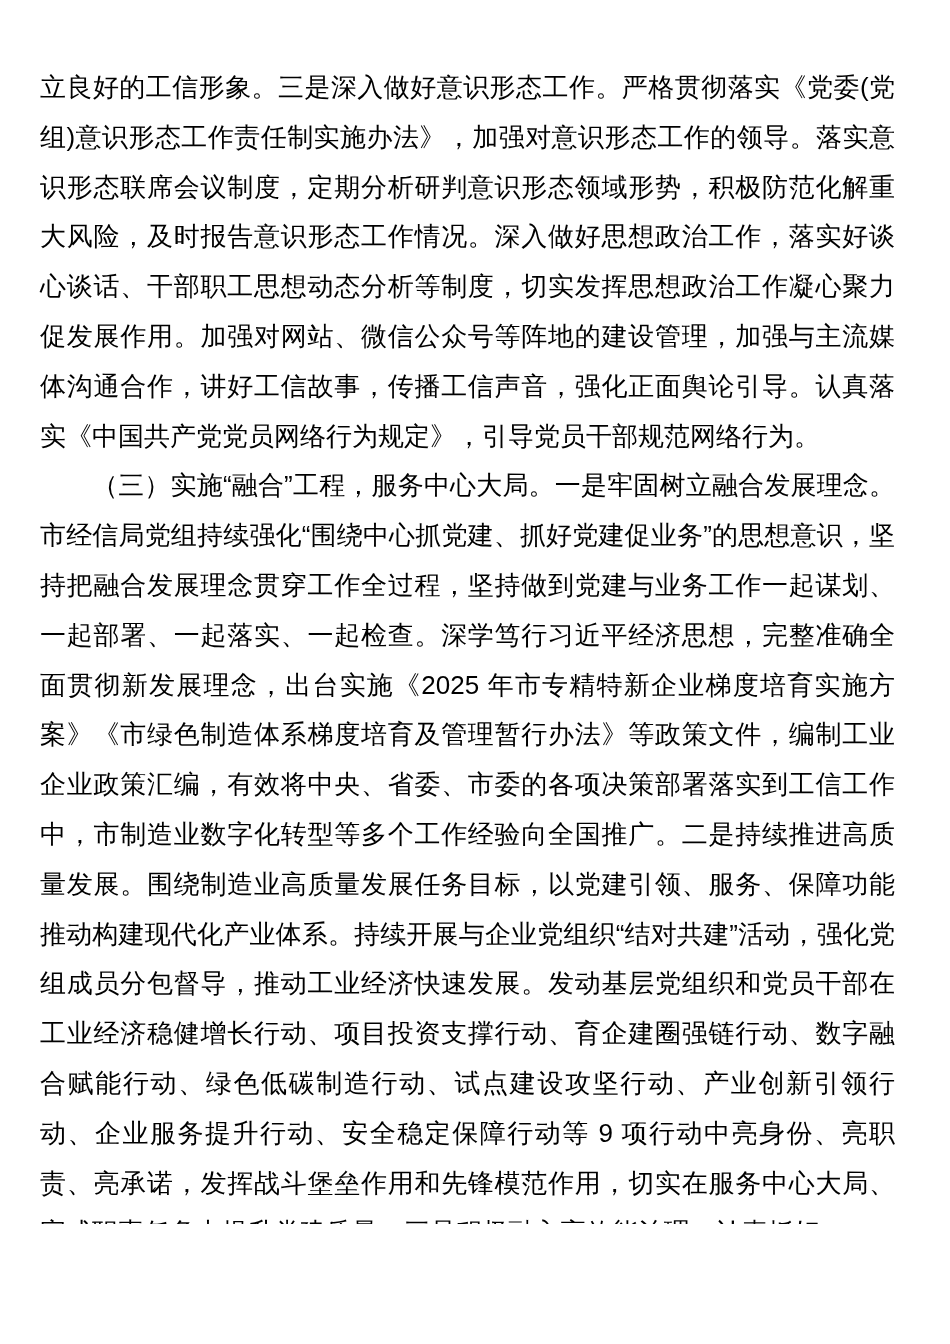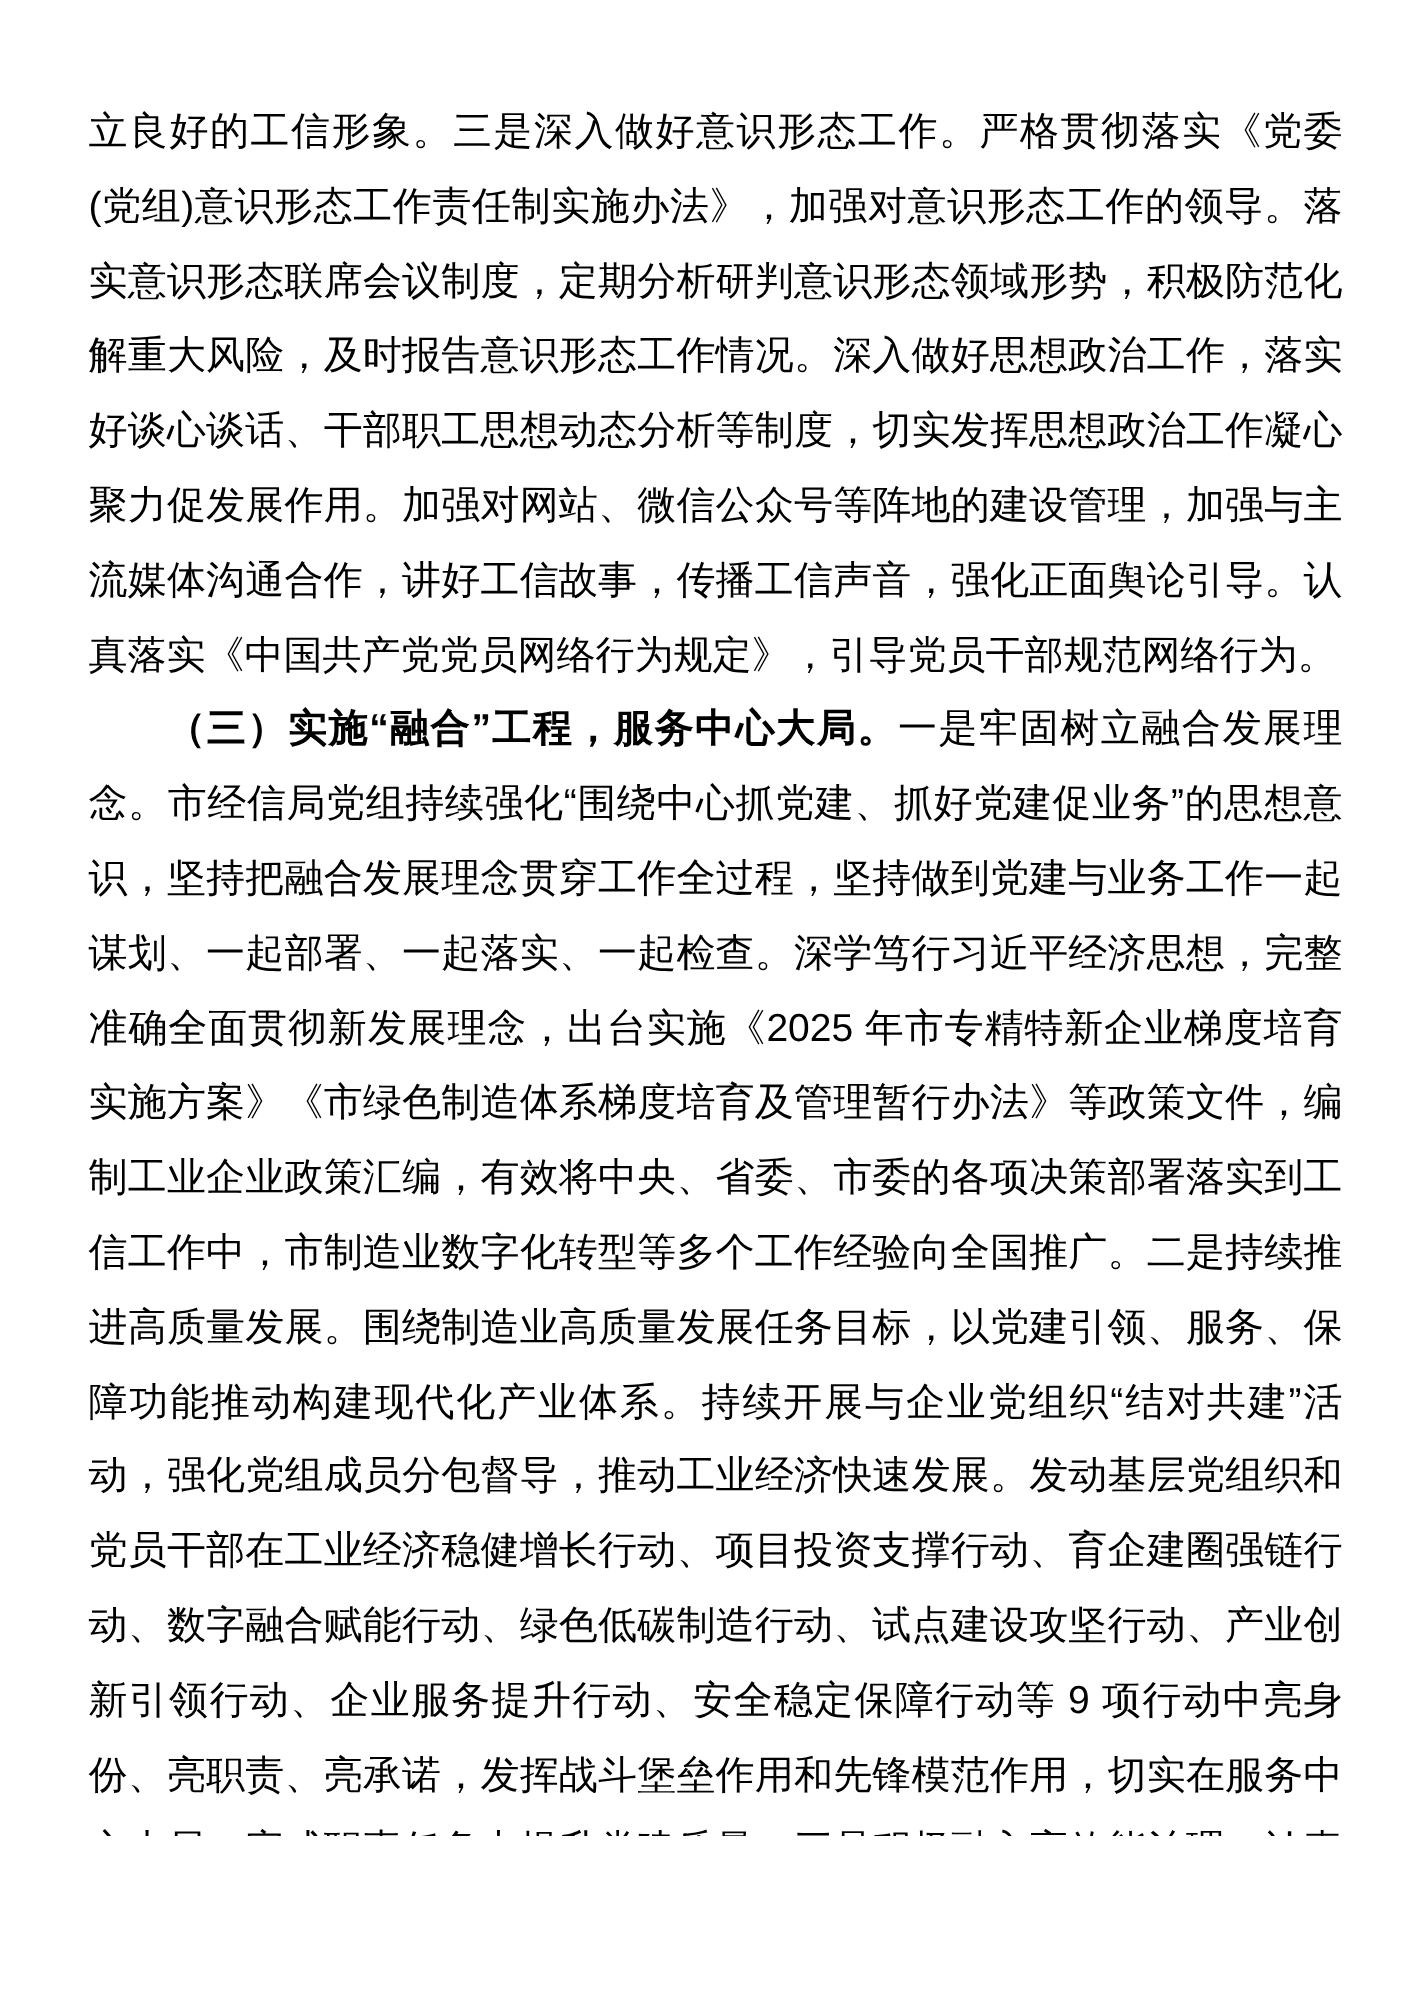--- a/index.html
+++ b/index.html
@@ -9,42 +9,42 @@
   }
   body {
     width: 950px;
     height: 1344px;
     overflow: hidden;
   }
   .page {
     box-sizing: border-box;
     width: 950px;
     height: 1224px;
-    padding: 63px 55px 90px 59px;
+    padding: 63px 55px 90px 40px;
     background: #ffffff;
     overflow: hidden;
   }
   .doc {
     font-family: "Liberation Sans", sans-serif;
     font-size: 26px;
     line-height: 49.8px;
     color: #000000;
     text-align: justify;
     text-justify: inter-ideograph;
     word-break: break-all;
   }
   .doc p {
     margin: 0;
     padding: 0;
   }
   .doc p.indent {
     text-indent: 2em;
   }
   .lead {
-    font-weight: 700;
+    font-weight: 400;
   }
 </style>
 </head>
 <body>
 
 <div class="page">
   <div class="doc">
 
     <p class="para"><span>立良好的工信形象。三是深入做好意识形态工作。严格贯彻落实《党委(党组)意识形态工作责任制实施办法》，加强对意识形态工作的领导。落实意识形态联席会议制度，定期分析研判意识形态领域形势，积极防范化解重大风险，及时报告意识形态工作情况。深入做好思想政治工作，落实好谈心谈话、干部职工思想动态分析等制度，切实发挥思想政治工作凝心聚力促发展作用。加强对网站、微信公众号等阵地的建设管理，加强与主流媒体沟通合作，讲好工信故事，传播工信声音，强化正面舆论引导。认真落实《中国共产党党员网络行为规定》，引导党员干部规范网络行为。</span></p>
 

